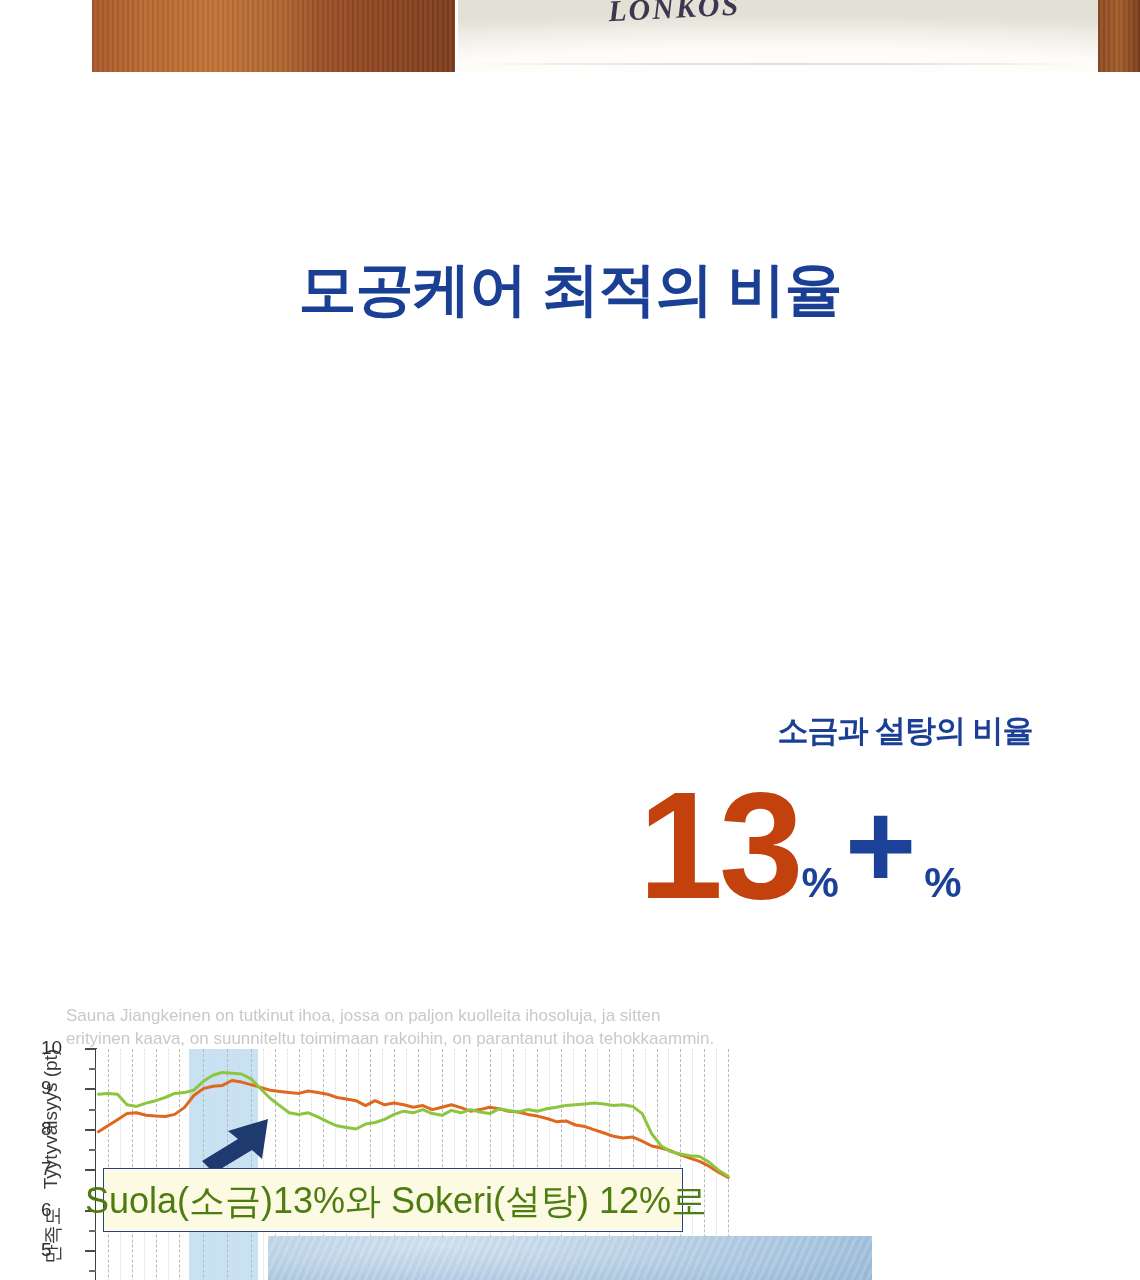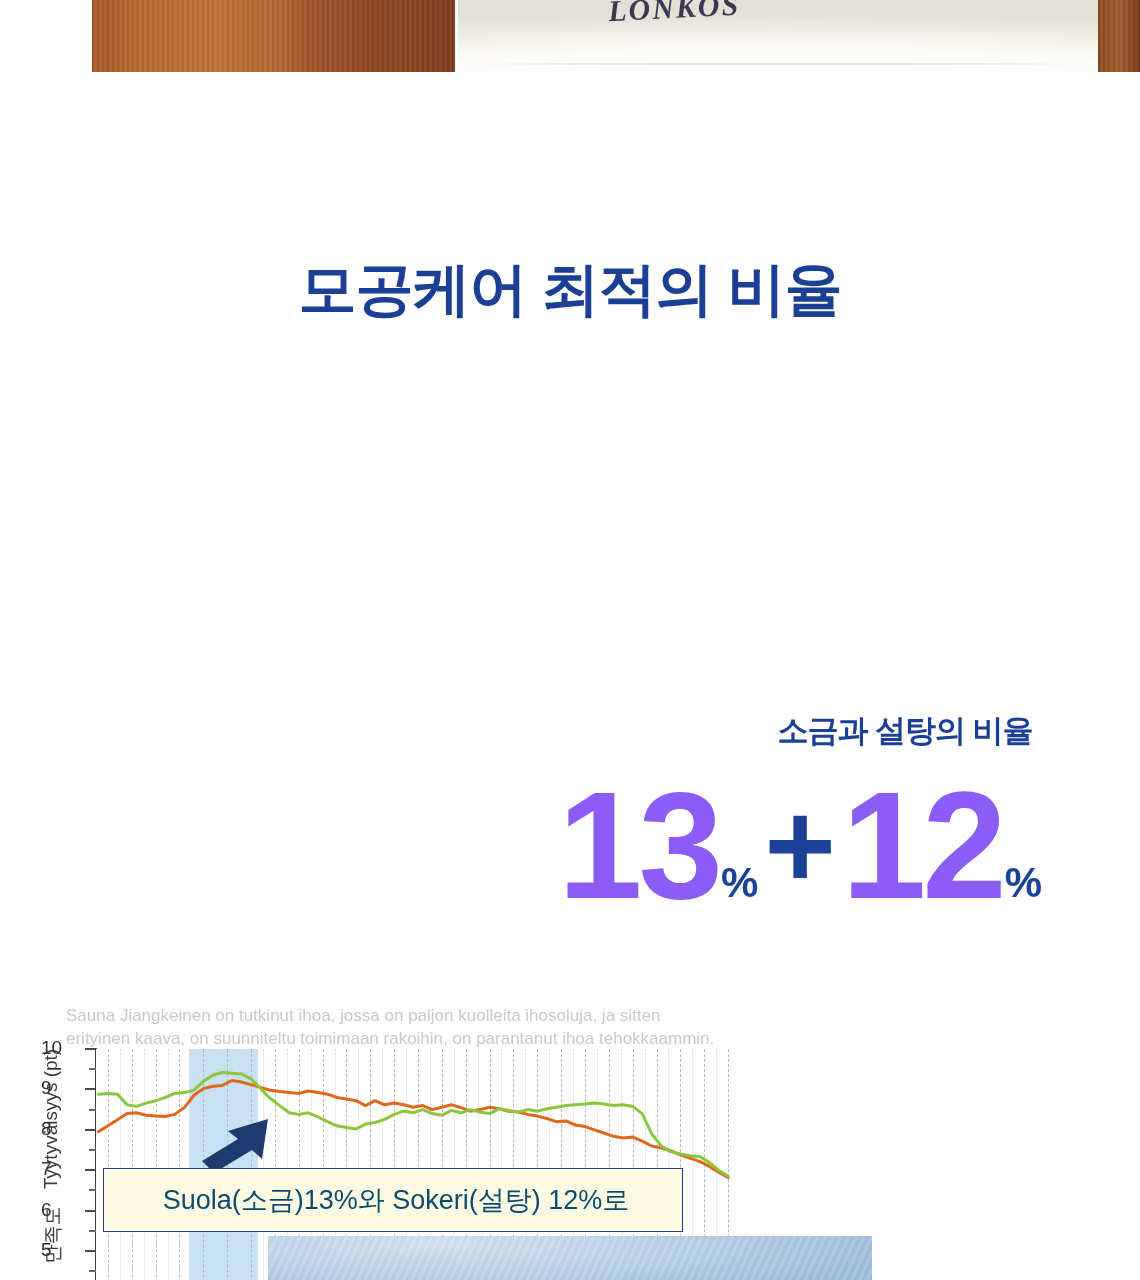--- a/index.html
+++ b/index.html
@@ -79,30 +79,30 @@
 
   svg.series{position:absolute;left:0;top:0;width:644px;height:404px;overflow:visible;}
 
   .arrow{position:absolute;left:198px;top:600px;width:82px;height:62px;}
 
   .callout{
     position:absolute;left:103px;top:653px;width:580px;height:64px;
     background:#fdfae3;border:1px solid #2a3f86;box-sizing:border-box;
     display:flex;flex-direction:column;align-items:center;justify-content:center;
   }
-  .callout div{color:#0c4a6e;font-size:27px;line-height:31px;white-space:nowrap;font-weight:400;margin-left:6px;}
+  .callout div{color:#4d7c0f;font-size:36px;line-height:31px;white-space:nowrap;font-weight:400;margin-left:6px;}
 
   
   .ratio-title{
     position:absolute;left:760px;top:710px;width:290px;text-align:center;
     color:#1b3f94;font-weight:700;font-size:31px;letter-spacing:-1px;
   }
   .bignum{position:absolute;left:520px;top:752px;width:560px;height:160px;
     display:flex;align-items:flex-end;justify-content:center;}
-  .bignum .n{color:#8b5cf6;font-weight:700;font-size:152px;line-height:134px;letter-spacing:-4px;}
+  .bignum .n{color:#c2410c;font-weight:700;font-size:152px;line-height:134px;letter-spacing:-4px;}
   .bignum .pct{color:#1b4298;font-weight:700;font-size:42px;line-height:58px;margin-left:2px;}
   .bignum .plus{color:#1b4298;font-weight:700;font-size:122px;line-height:132px;margin:0 6px;}
 
   
   .note{
     position:absolute;left:66px;top:1004px;width:660px;
     color:#c9c9c9;font-size:17px;line-height:23px;
   }
 
   
@@ -263,19 +263,18 @@
     <div>Suola(소금)13%와 Sokeri(설탕) 12%로</div>
   </div>
 
 </div>
 
 <div class="ratio-title">소금과 설탕의 비율</div>
 <div class="bignum">
   <span class="n">13</span>
   <span class="pct">%</span>
   <span class="plus">+</span>
-  <span class="n">12</span>
   <span class="pct">%</span>
 </div>
 
 <div class="note">Sauna Jiangkeinen on tutkinut ihoa, jossa on paljon kuolleita ihosoluja, ja sitten erityinen kaava, on suunniteltu toimimaan rakoihin, on parantanut ihoa tehokkaammin.</div>
 
 <div class="bottom-strip"></div>
 
 </body></html>

